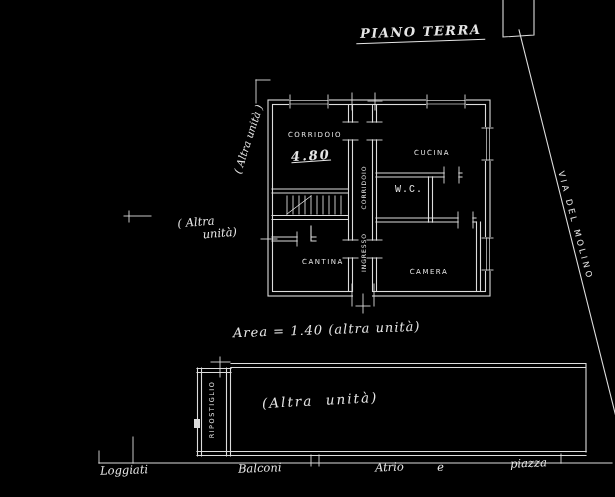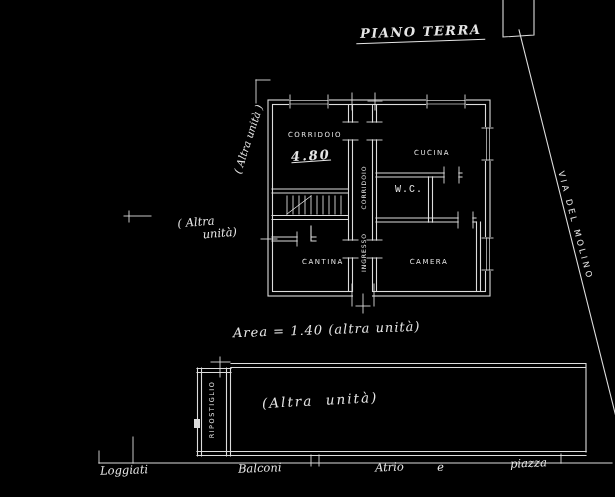--- a/index.html
+++ b/index.html
@@ -14,21 +14,21 @@
   .vert{transform:rotate(-90deg);transform-origin:center center;}
   #title{left:356px;top:24px;font-family:"DejaVu Serif",serif;font-style:italic;font-weight:bold;
          font-size:13px;letter-spacing:1.5px;border-bottom:1.5px solid #e6e6e6;
          padding:0 4px 2px 4px;transform:rotate(-2deg);}
   #lbl-soggiorno{left:283px;top:131px;width:64px;}
   #lbl-sog-dim{left:291px;top:148px;font-size:13px;font-weight:bold;transform:rotate(-4deg);
                text-decoration:underline;letter-spacing:2px;}
   #lbl-cucina{left:404px;top:149px;width:56px;}
   #lbl-wc{left:395px;top:184px;font-size:10px;letter-spacing:1px;font-family:Liberation Mono, monospace;}
   #lbl-cantina{left:276px;top:258px;width:62px;margin-left:16px;}
-  #lbl-camera{left:398px;top:258px;width:62px;}
+  #lbl-camera{left:398px;top:268px;width:62px;}
   #lbl-corridoio{left:336px;top:183px;width:56px;height:9px;font-size:6px;letter-spacing:1px;text-align:center;}
   #lbl-ingresso{left:339px;top:248px;width:50px;height:9px;font-size:6px;letter-spacing:1px;text-align:center;}
   #lbl-ripostiglio{left:172px;top:405px;width:80px;height:9px;font-size:6.5px;letter-spacing:1.5px;text-align:center;}
   #lbl-left-rot{left:196px;top:133px;width:104px;height:12px;font-size:10.5px;text-align:center;
                 transform:rotate(-72deg);transform-origin:center center;}
   #lbl-left-note{left:178px;top:215px;font-size:11.5px;transform:rotate(-5deg);line-height:13px;}
   #lbl-left-note .ln2{display:block;margin-left:24px;}
   #lbl-area{left:233px;top:322px;font-size:13px;transform:rotate(-2deg);letter-spacing:1px;}
   #lbl-lower-block{left:262px;top:392px;font-size:13.5px;transform:rotate(-3deg);letter-spacing:2px;}
   #lbl-street{left:566px;top:170px;font-size:8.5px;letter-spacing:3px;

